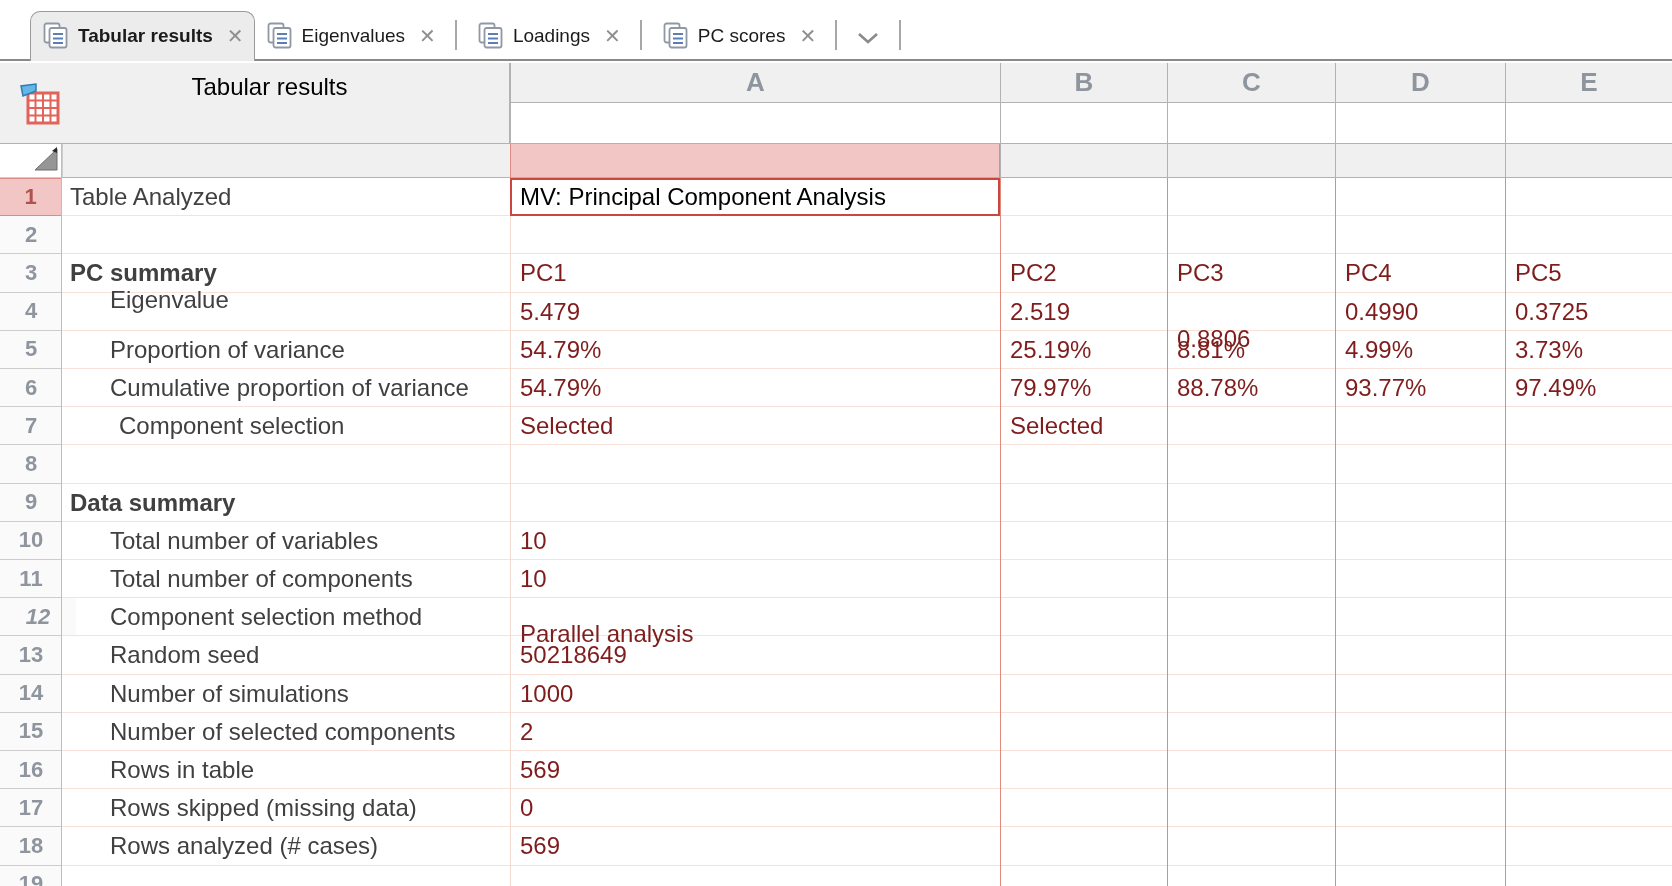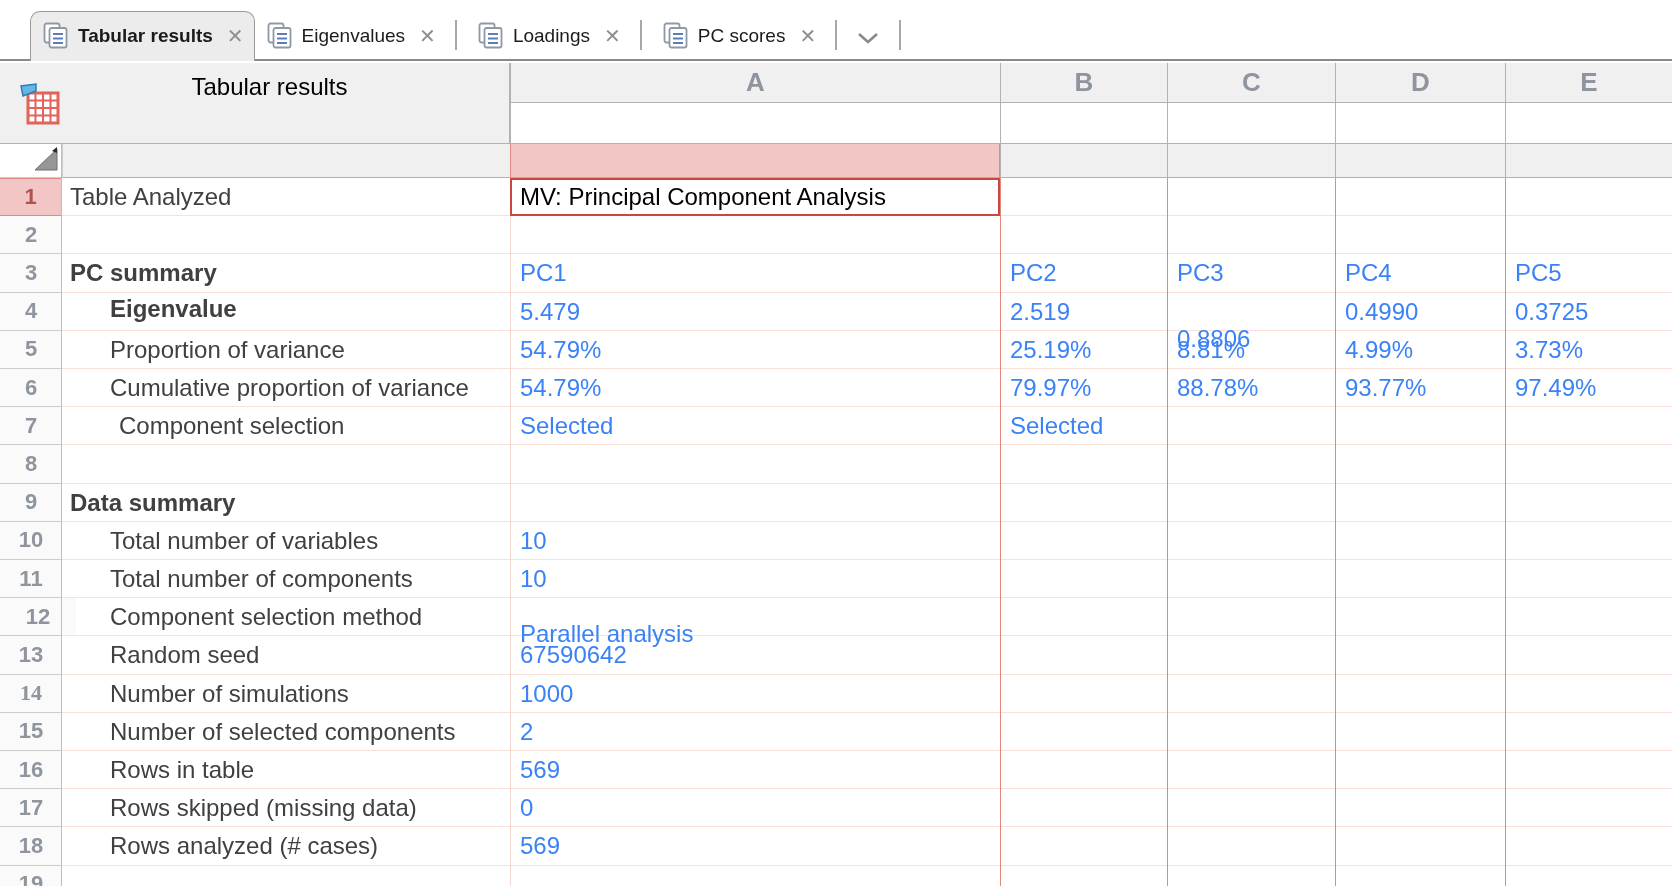--- a/index.html
+++ b/index.html
@@ -47,21 +47,21 @@
     display:flex; align-items:center; justify-content:center;
   }
   .sub { background:#fff; border-left:1px solid #b2b2b2; border-bottom:1px solid #b2b2b2; }
   .ttl { background:#f0f0f0; border-left:1px solid #b2b2b2; border-bottom:1px solid #b2b2b2; }
   .numcell {
     background:#fafafa; border-bottom:1px solid #cdcdcd;
     color:#8f959e; font-weight:bold; font-size:22px;
     display:flex; align-items:center; justify-content:center;
   }
   .vline, .hline { position:absolute; }
-  .datatxt { font-size:24px; color:#3b82f6; line-height:38px; padding-left:10px; }
+  .datatxt { font-size:24px; color:#7f1d1d; line-height:38px; padding-left:10px; }
   .rowlabel { font-size:24px; color:#404040; line-height:38px; }
   .selcell {
     position:absolute; box-sizing:border-box; background:#fff; z-index:6;
     font-size:24px; color:#000; display:flex; align-items:center; padding-left:8px;
     overflow:hidden; white-space:nowrap;
   }
 </style>
 </head>
 <body>
 
@@ -180,21 +180,21 @@
       <div class="cell numcell" style="left: 0px; top: 254.4px; width: 62px; height: 38.2px;">3</div>
       <div class="hline" style="left: 62px; top: 291.6px; width: 1610px; height: 1px; background: rgb(247, 225, 216);"></div>
       <div class="cell rowlabel" style="left: 62px; top: 254.4px; width: 448px; height: 38.2px; padding-left: 8px; line-height: 38.2px; font-weight: bold;">PC summary</div>
       <div class="cell datatxt" style="left: 510px; top: 254.4px; width: 490px; height: 38.2px; line-height: 38.2px;">PC1</div>
       <div class="cell datatxt" style="left: 1000px; top: 254.4px; width: 167px; height: 38.2px; line-height: 38.2px;">PC2</div>
       <div class="cell datatxt" style="left: 1167px; top: 254.4px; width: 168px; height: 38.2px; line-height: 38.2px;">PC3</div>
       <div class="cell datatxt" style="left: 1335px; top: 254.4px; width: 170px; height: 38.2px; line-height: 38.2px;">PC4</div>
       <div class="cell datatxt" style="left: 1505px; top: 254.4px; width: 167px; height: 38.2px; line-height: 38.2px;">PC5</div>
       <div class="cell numcell" style="left: 0px; top: 292.6px; width: 62px; height: 38.2px;">4</div>
       <div class="hline" style="left: 62px; top: 329.8px; width: 1610px; height: 1px; background: rgb(247, 225, 216);"></div>
-      <div class="cell rowlabel" style="left: 62px; top: 290px; width: 448px; height: 38.2px; padding-left: 48px; line-height: 38.2px; font-weight: bold;">Eigenvalue</div>
+      <div class="cell rowlabel" style="left: 62px; top: 281px; width: 448px; height: 38.2px; padding-left: 48px; line-height: 38.2px;">Eigenvalue</div>
       <div class="cell datatxt" style="left: 510px; top: 292.6px; width: 490px; height: 38.2px; line-height: 38.2px;">5.479</div>
       <div class="cell datatxt" style="left: 1000px; top: 292.6px; width: 167px; height: 38.2px; line-height: 38.2px;">2.519</div>
       <div class="cell datatxt" style="left: 1167px; top: 292.6px; width: 168px; height: 38.2px; line-height: 38.2px; margin-top: 27px;">0.8806</div>
       <div class="cell datatxt" style="left: 1335px; top: 292.6px; width: 170px; height: 38.2px; line-height: 38.2px;">0.4990</div>
       <div class="cell datatxt" style="left: 1505px; top: 292.6px; width: 167px; height: 38.2px; line-height: 38.2px;">0.3725</div>
       <div class="cell numcell" style="left: 0px; top: 330.8px; width: 62px; height: 38.2px;">5</div>
       <div class="hline" style="left: 62px; top: 368px; width: 1610px; height: 1px; background: rgb(247, 225, 216);"></div>
       <div class="cell rowlabel" style="left: 62px; top: 330.8px; width: 448px; height: 38.2px; padding-left: 48px; line-height: 38.2px;">Proportion of variance</div>
       <div class="cell datatxt" style="left: 510px; top: 330.8px; width: 490px; height: 38.2px; line-height: 38.2px;">54.79%</div>
       <div class="cell datatxt" style="left: 1000px; top: 330.8px; width: 167px; height: 38.2px; line-height: 38.2px;">25.19%</div>
@@ -220,29 +220,29 @@
       <div class="hline" style="left: 62px; top: 520.8px; width: 1610px; height: 1px; background: rgb(247, 225, 216);"></div>
       <div class="cell rowlabel" style="left: 62px; top: 483.6px; width: 448px; height: 38.2px; padding-left: 8px; line-height: 38.2px; font-weight: bold;">Data summary</div>
       <div class="cell numcell" style="left: 0px; top: 521.8px; width: 62px; height: 38.2px;">10</div>
       <div class="hline" style="left: 62px; top: 559px; width: 1610px; height: 1px; background: rgb(247, 225, 216);"></div>
       <div class="cell rowlabel" style="left: 62px; top: 521.8px; width: 448px; height: 38.2px; padding-left: 48px; line-height: 38.2px;">Total number of variables</div>
       <div class="cell datatxt" style="left: 510px; top: 521.8px; width: 490px; height: 38.2px; line-height: 38.2px;">10</div>
       <div class="cell numcell" style="left: 0px; top: 560px; width: 62px; height: 38.2px;">11</div>
       <div class="hline" style="left: 62px; top: 597.2px; width: 1610px; height: 1px; background: rgb(247, 225, 216);"></div>
       <div class="cell rowlabel" style="left: 62px; top: 560px; width: 448px; height: 38.2px; padding-left: 48px; line-height: 38.2px;">Total number of components</div>
       <div class="cell datatxt" style="left: 510px; top: 560px; width: 490px; height: 38.2px; line-height: 38.2px;">10</div>
-      <div class="cell numcell" style="left: 0px; top: 598.2px; width: 76px; height: 38.2px;">12</div>
+      <div class="cell numcell" style="left: 0px; top: 598.2px; width: 76px; height: 38.2px; font-style: italic;">12</div>
       <div class="hline" style="left: 62px; top: 635.4px; width: 1610px; height: 1px; background: rgb(247, 225, 216);"></div>
       <div class="cell rowlabel" style="left: 62px; top: 598.2px; width: 448px; height: 38.2px; padding-left: 48px; line-height: 38.2px;">Component selection method</div>
       <div class="cell datatxt" style="left: 510px; top: 598.2px; width: 490px; height: 38.2px; line-height: 38.2px; margin-top: 17px;">Parallel analysis</div>
       <div class="cell numcell" style="left: 0px; top: 636.4px; width: 62px; height: 38.2px;">13</div>
       <div class="hline" style="left: 62px; top: 673.6px; width: 1610px; height: 1px; background: rgb(247, 225, 216);"></div>
       <div class="cell rowlabel" style="left: 62px; top: 636.4px; width: 448px; height: 38.2px; padding-left: 48px; line-height: 38.2px;">Random seed</div>
-      <div class="cell datatxt" style="left: 510px; top: 636.4px; width: 490px; height: 38.2px; line-height: 38.2px;">67590642</div>
-      <div class="cell numcell" style="left: 0px; top: 674.6px; width: 62px; height: 38.2px; font-family: Liberation Serif, serif;">14</div>
+      <div class="cell datatxt" style="left: 510px; top: 636.4px; width: 490px; height: 38.2px; line-height: 38.2px;">50218649</div>
+      <div class="cell numcell" style="left: 0px; top: 674.6px; width: 62px; height: 38.2px;">14</div>
       <div class="hline" style="left: 62px; top: 711.8px; width: 1610px; height: 1px; background: rgb(247, 225, 216);"></div>
       <div class="cell rowlabel" style="left: 62px; top: 674.6px; width: 448px; height: 38.2px; padding-left: 48px; line-height: 38.2px;">Number of simulations</div>
       <div class="cell datatxt" style="left: 510px; top: 674.6px; width: 490px; height: 38.2px; line-height: 38.2px;">1000</div>
       <div class="cell numcell" style="left: 0px; top: 712.8px; width: 62px; height: 38.2px;">15</div>
       <div class="hline" style="left: 62px; top: 750px; width: 1610px; height: 1px; background: rgb(247, 225, 216);"></div>
       <div class="cell rowlabel" style="left: 62px; top: 712.8px; width: 448px; height: 38.2px; padding-left: 48px; line-height: 38.2px;">Number of selected components</div>
       <div class="cell datatxt" style="left: 510px; top: 712.8px; width: 490px; height: 38.2px; line-height: 38.2px;">2</div>
       <div class="cell numcell" style="left: 0px; top: 751px; width: 62px; height: 38.2px;">16</div>
       <div class="hline" style="left: 62px; top: 788.2px; width: 1610px; height: 1px; background: rgb(247, 225, 216);"></div>
       <div class="cell rowlabel" style="left: 62px; top: 751px; width: 448px; height: 38.2px; padding-left: 48px; line-height: 38.2px;">Rows in table</div>

